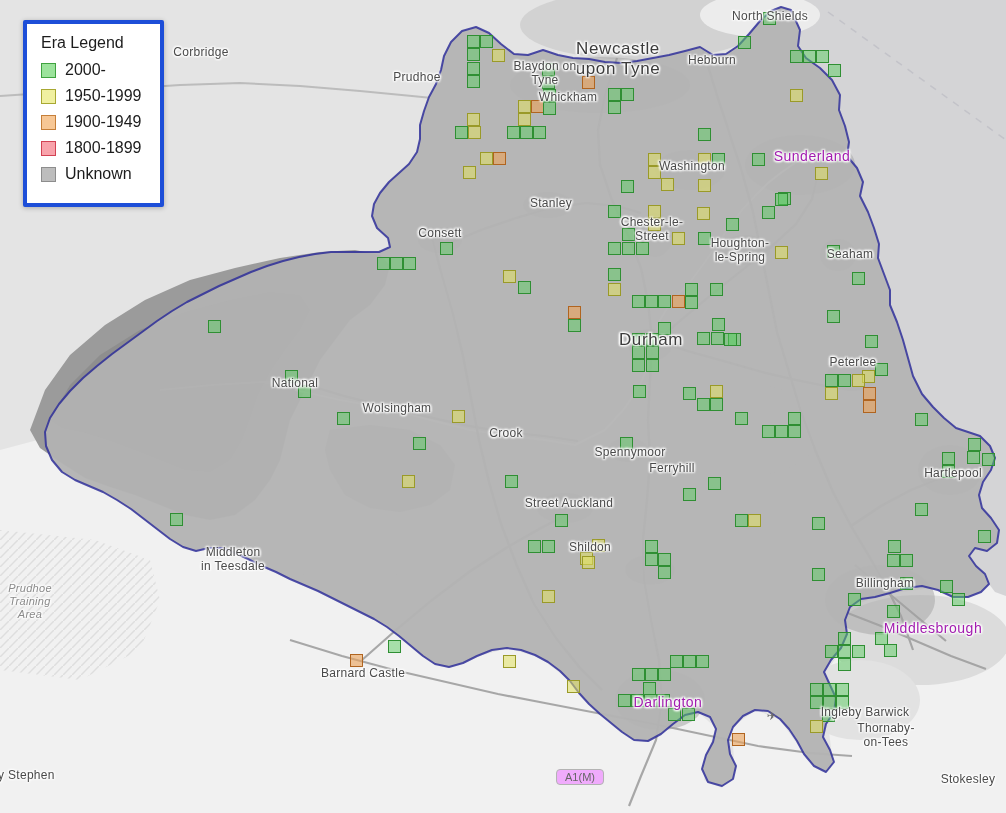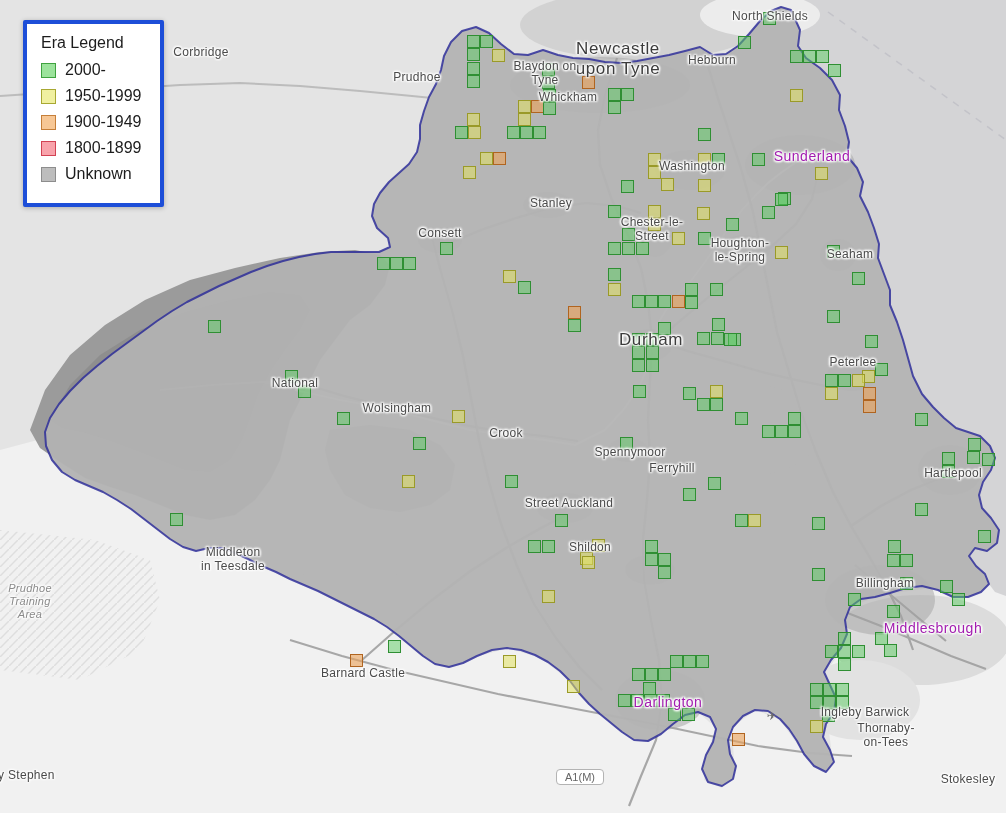--- a/index.html
+++ b/index.html
@@ -11,21 +11,21 @@
   #labels-layer{position:absolute;left:0;top:0;width:100%;height:100%;z-index:20;pointer-events:none;}
   .lbl{position:absolute;transform:translate(-50%,-50%);white-space:pre-line;text-align:center;
        color:#4a4a4a;line-height:1.2;letter-spacing:.3px;
        text-shadow:0 0 3px #fff,0 0 3px #fff,1px 1px 2px #fff,-1px -1px 2px #fff,1px -1px 2px #fff,-1px 1px 2px #fff;}
   .lbl.town{font-size:12px;}
   .lbl.city{font-size:17px;color:#3c3c3c;letter-spacing:.6px;}
   .lbl.city2{font-size:14px;color:#a21caf;letter-spacing:.5px;}
   .lbl.area{font-size:13px;font-style:italic;color:#7d7d7d;}
   .lbl.area2{font-size:11px;font-style:italic;color:#8a8a8a;}
   .lbl.icon{font-size:12px;color:#6b6b6b;text-shadow:none;}
-  .badge{position:absolute;transform:translate(-50%,-50%);z-index:21;background:#ffffff;
+  .badge{position:absolute;transform:translate(-50%,-50%);z-index:21;background:#f0abfc;
          border:1px solid #b3b3b3;border-radius:4px;padding:1px 8px;font-size:11px;color:#666;}
   .legend{position:absolute;left:23px;top:20px;z-index:30;background:#fff;border:4px solid #1d4ed8;
           border-radius:2px;box-shadow:0 1px 5px rgba(0,0,0,.25);padding:10px 18px 12px 14px;}
   .legend-title{font-size:16px;color:#1c1c1c;margin:0 0 9px 0;font-weight:400;}
   .legend-item{display:flex;align-items:center;gap:9px;margin:8px 0;font-size:16px;color:#1c1c1c;}
   .swatch{width:15px;height:15px;box-sizing:border-box;border:1.5px solid;flex:0 0 auto;}
 </style>
 </head>
 <body>
 

